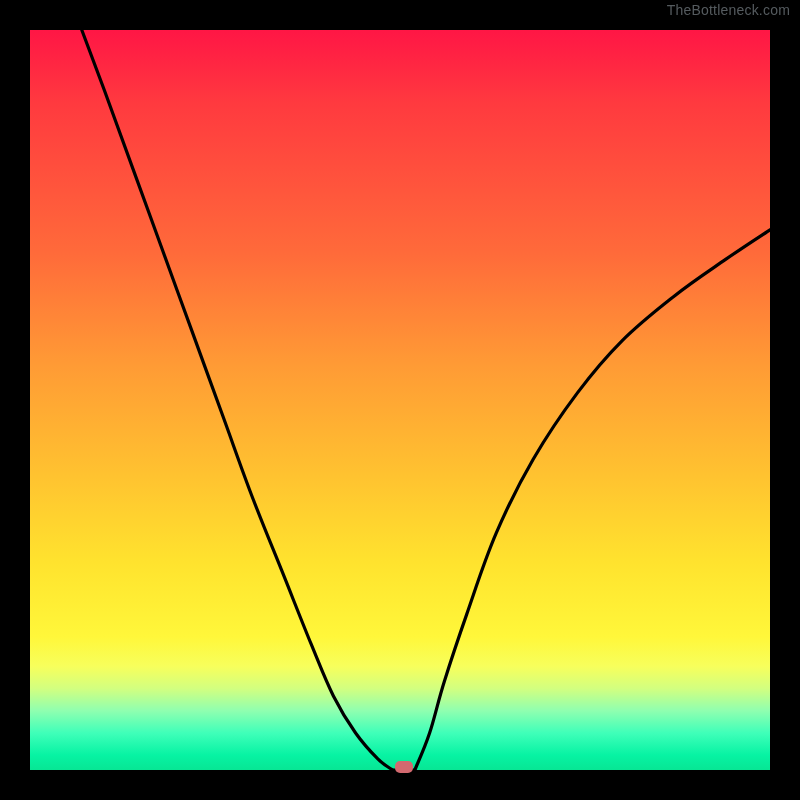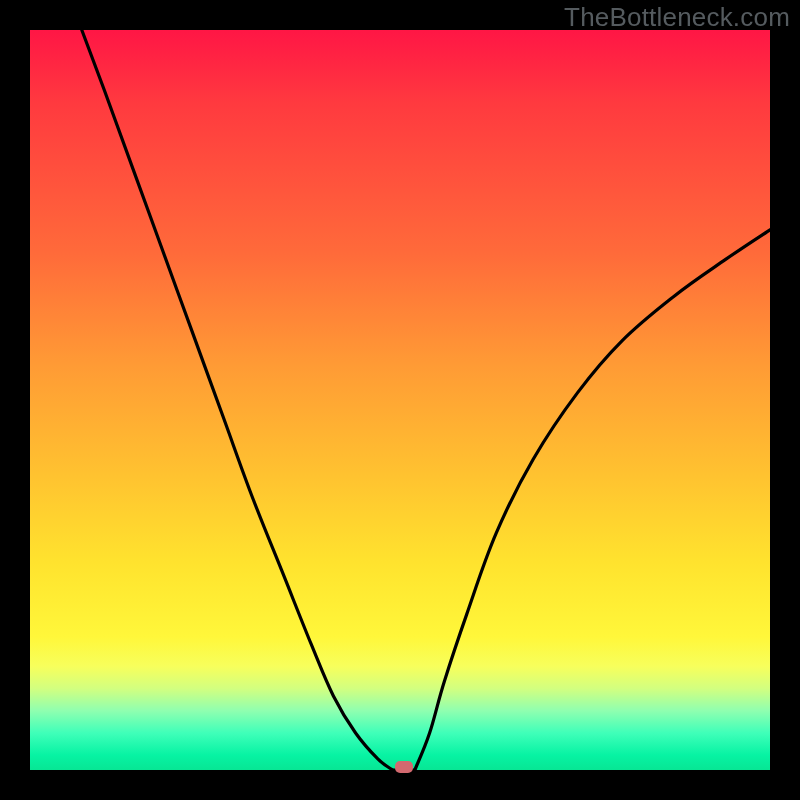--- a/index.html
+++ b/index.html
@@ -15,21 +15,21 @@
     position: relative;
     width: 800px;
     height: 800px;
     background: #000;
   }
   .watermark {
     position: absolute;
     top: 2px;
     right: 10px;
     color: #555b5f;
-    font-size: 26px;
+    font-size: 14px;
     letter-spacing: 0.2px;
     font-weight: 400;
     user-select: none;
   }
   .plot-area {
     position: absolute;
     left: 30px;
     top: 30px;
     width: 740px;
     height: 740px;

